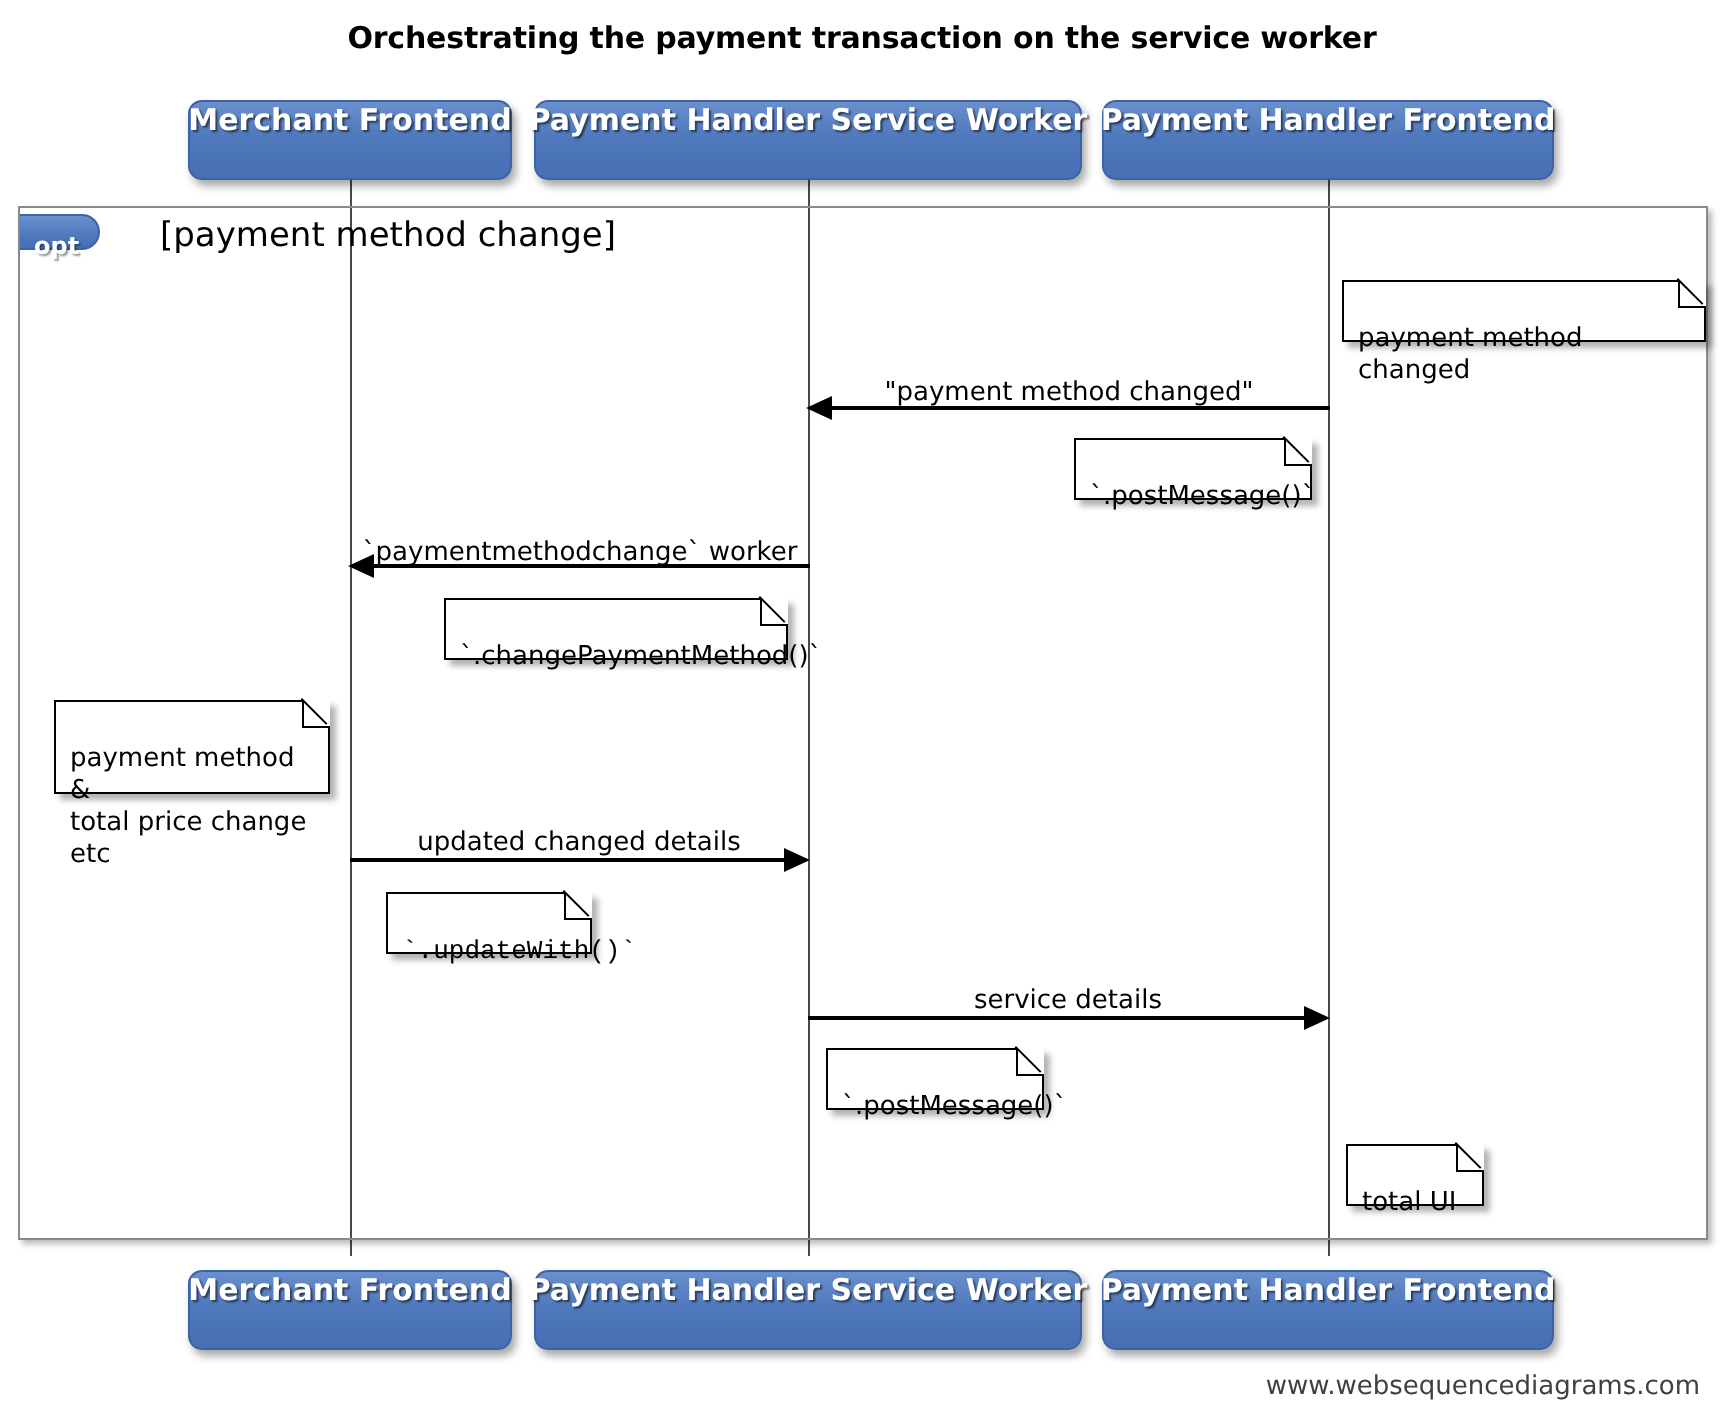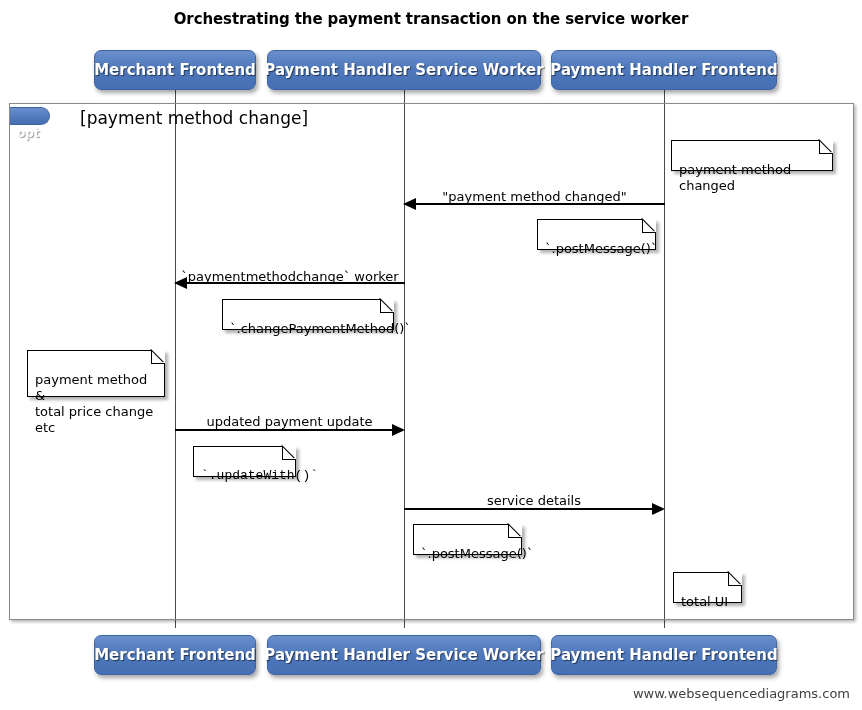--- a/index.html
+++ b/index.html
@@ -51,39 +51,39 @@
     position: absolute;
     height: 40px;
     border-radius: 7px;
     background: linear-gradient(to bottom, #6a8fcd 0%, #4f79bc 45%, #466fb4 100%);
     border: 1px solid #3d63a3;
     box-shadow: 2px 3px 4px rgba(0,0,0,0.35);
     color: #ffffff;
     font-size: 15px;
     font-weight: bold;
     display: flex;
-    align-items: center;
+    align-items: flex-start;
     justify-content: center;
     text-shadow: 1px 1px 1px rgba(0,0,0,0.55);
     box-sizing: border-box;
     white-space: nowrap;
   }
 
   
   .frame {
     position: absolute;
     border: 1px solid #8a8a8a;
     box-shadow: 2px 2px 3px rgba(0,0,0,0.28);
     background: transparent;
     box-sizing: border-box;
   }
   .frame-tag {
     position: absolute;
     height: 18px;
-    padding: 16px 9px 0 7px;
+    padding: 6px 9px 0 7px;
     background: linear-gradient(to bottom, #6a8fcd 0%, #4f79bc 60%, #466fb4 100%);
     border: 1px solid #3d63a3;
     border-left: none;
     border-radius: 0 9px 9px 0;
     color: #ffffff;
     font-size: 12px;
     font-weight: bold;
     line-height: 18px;
     box-sizing: border-box;
     text-shadow: 1px 1px 1px rgba(0,0,0,0.4);
@@ -182,21 +182,21 @@
   <div class="participant" style="left:94px; top:50px; width:162px;">
     <span>Merchant Frontend</span>
   </div>
   <div class="participant" style="left:267px; top:50px; width:274px;">
     <span>Payment Handler Service Worker</span>
   </div>
   <div class="participant" style="left:551px; top:50px; width:226px;">
     <span>Payment Handler Frontend</span>
   </div>
 
-  <div class="note" style="left:671px; top:140px; width:162px; height:31px;">
+  <div class="note" style="left:671px; top:140px; width:182px; height:31px;">
     <span>payment method changed</span>
     <span class="dog-ear-cover"></span>
     <span class="dog-ear"></span>
   </div>
 
   <div class="msg-label" style="left:404px; top:189px; width:261px;">"payment method changed"</div>
   <div class="msg-line" style="left:413px; top:203px; width:252px;"></div>
   <div class="arrow-head left" style="left:403px; top:198px;"></div>
 
   <div class="note" style="left:537px; top:219px; width:119px; height:31px;">
@@ -215,21 +215,21 @@
     <span class="dog-ear-cover"></span>
     <span class="dog-ear"></span>
   </div>
 
   <div class="note" style="left:222px; top:299px; width:172px; height:31px;">
     <span>`.changePaymentMethod()`</span>
     <span class="dog-ear-cover"></span>
     <span class="dog-ear"></span>
   </div>
 
-  <div class="msg-label" style="left:175px; top:414px; width:229px;">updated payment update</div>
+  <div class="msg-label" style="left:175px; top:414px; width:229px;">updated changed details</div>
   <div class="msg-line" style="left:175px; top:429px; width:218px;"></div>
   <div class="arrow-head right" style="left:392px; top:424px;"></div>
 
   <div class="note" style="left:193px; top:446px; width:103px; height:31px;font-family:Liberation Mono, monospace;">
     <span>`.updateWith()`</span>
     <span class="dog-ear-cover"></span>
     <span class="dog-ear"></span>
   </div>
 
   <div class="msg-label" style="left:404px; top:493px; width:260px;">service details</div>

